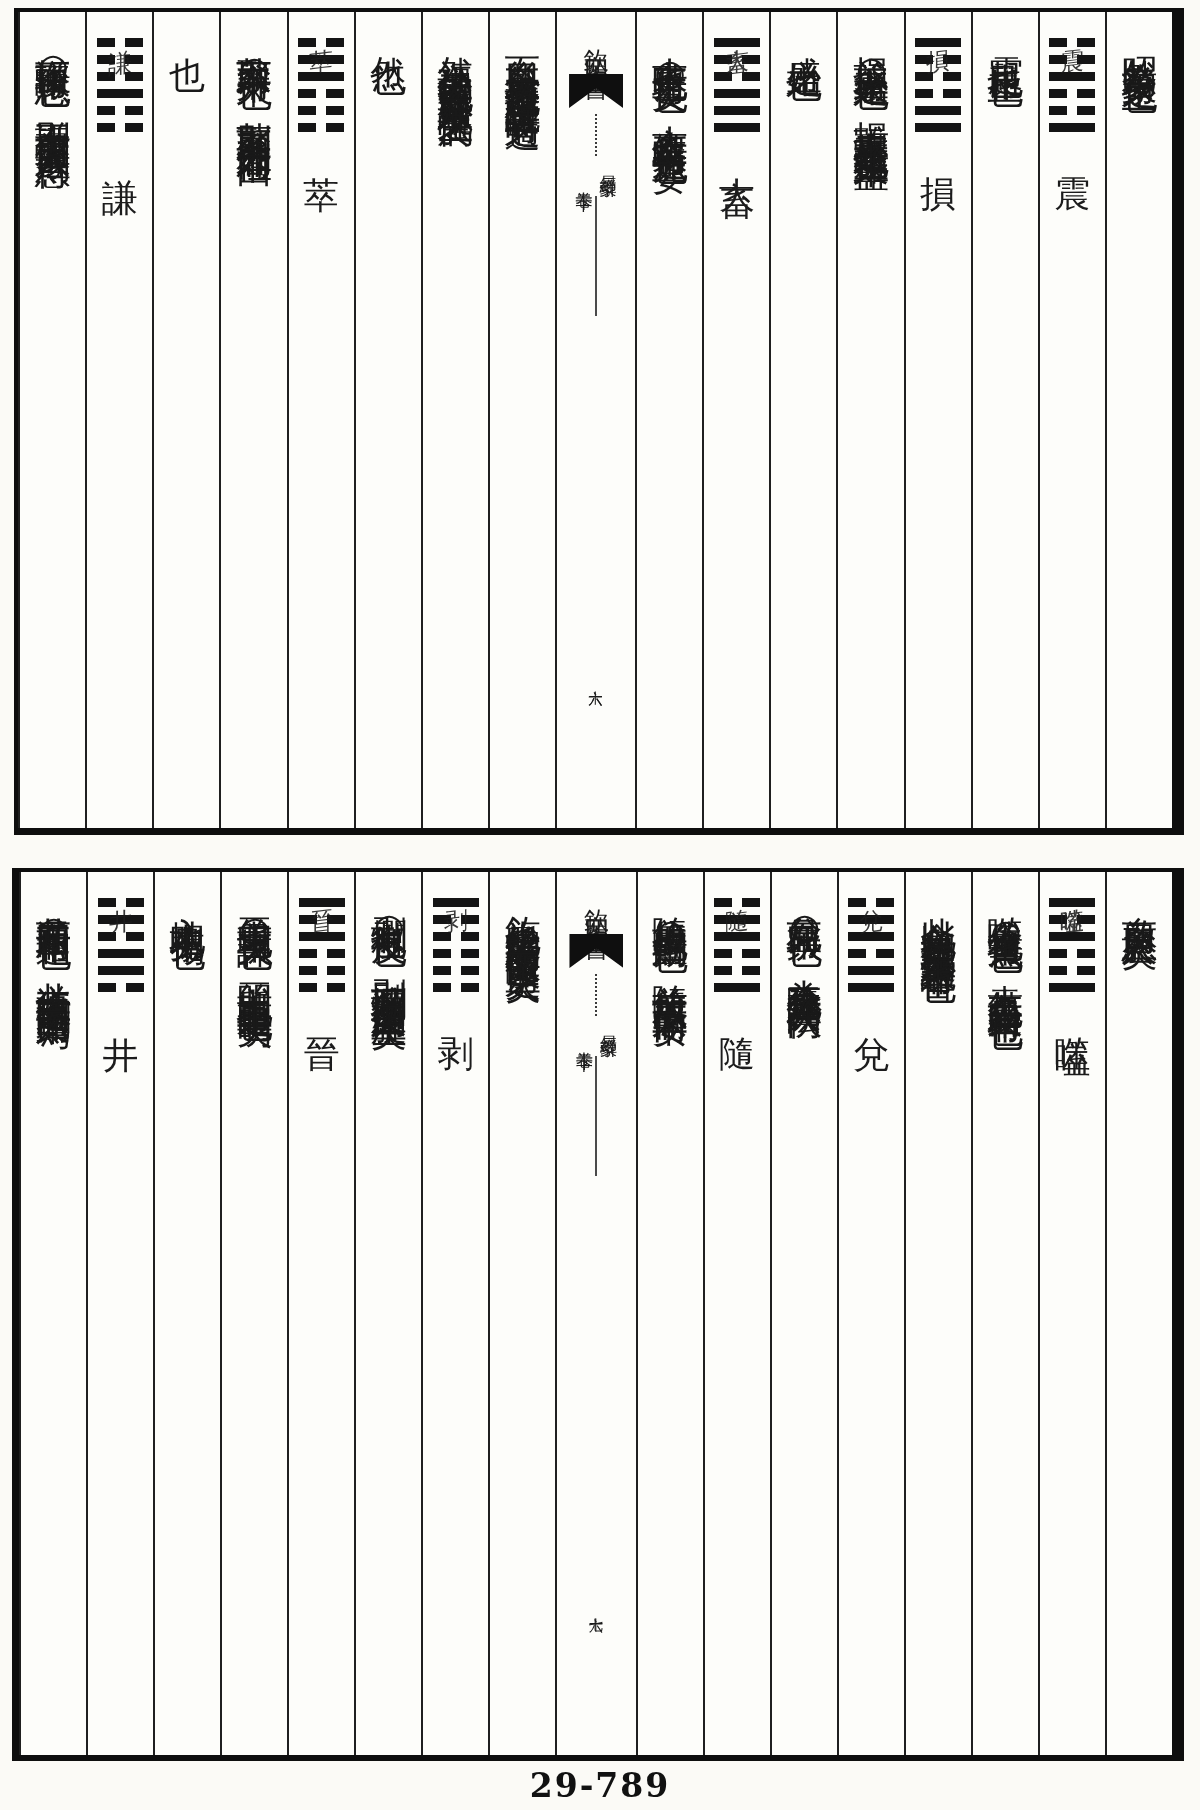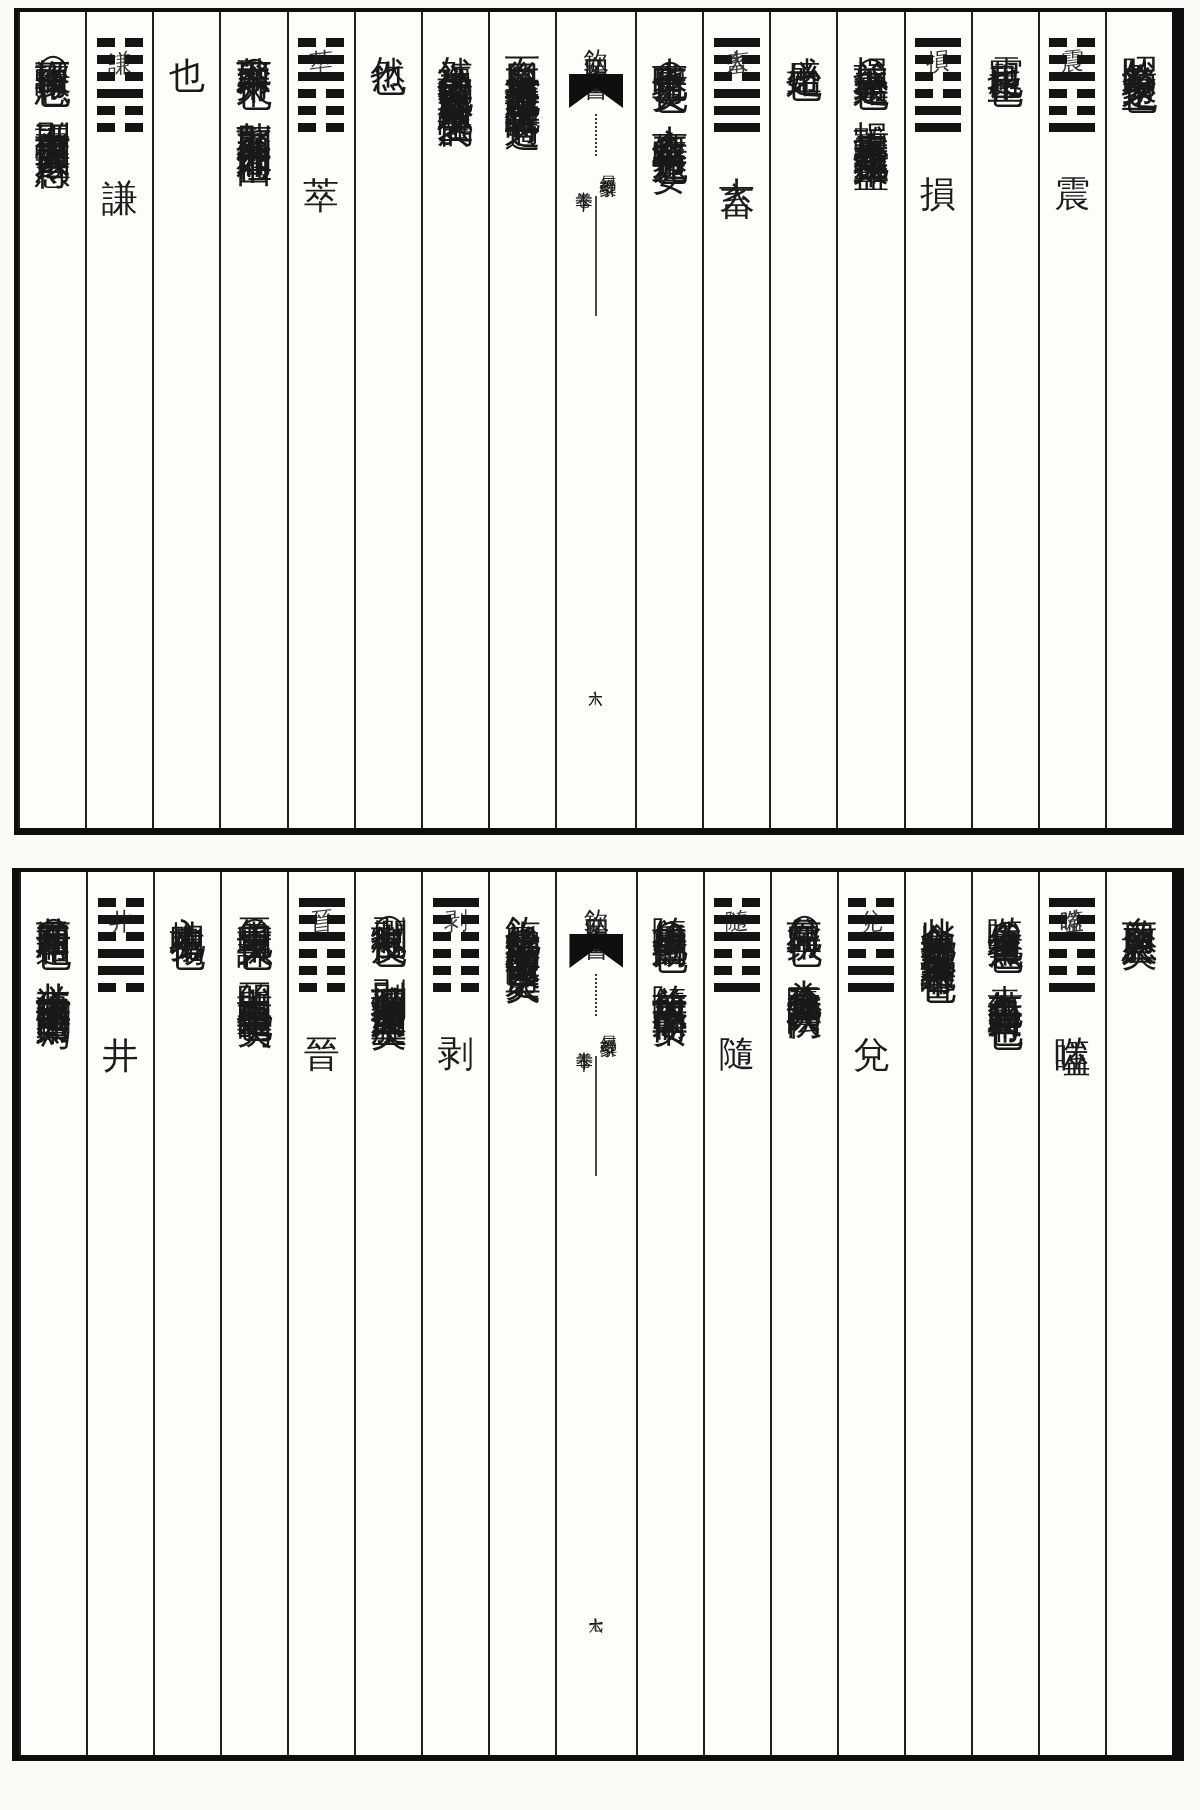--- a/index.html
+++ b/index.html
@@ -372,13 +372,14 @@
               <i></i>
             </div>
           </div>
           <div class="hexname">井</div>
         </div>
         <div class="col">
           <div class="vtext">井通而困相遇也○井道上行故通困剛遇柔而為</div>
         </div>
       </div>
   </section>
+  <div class="footer">29-789</div>
 </div>
 
 </body></html>

